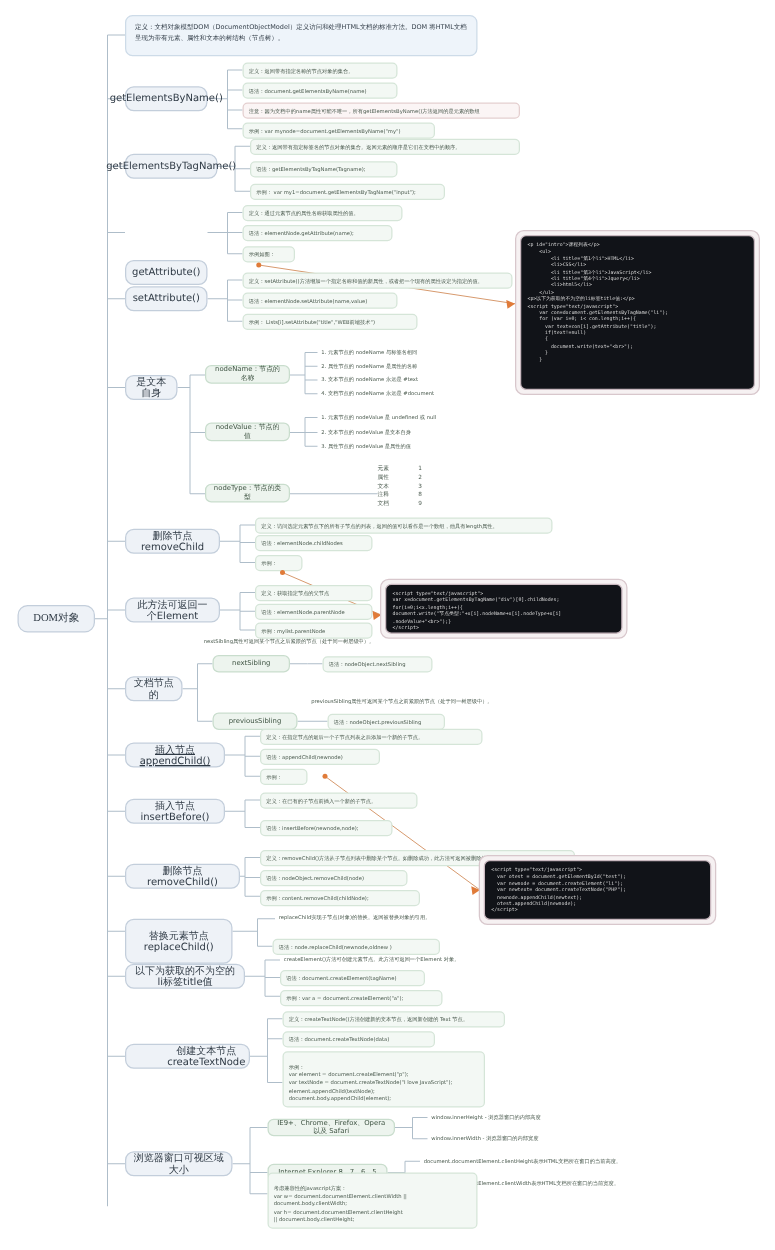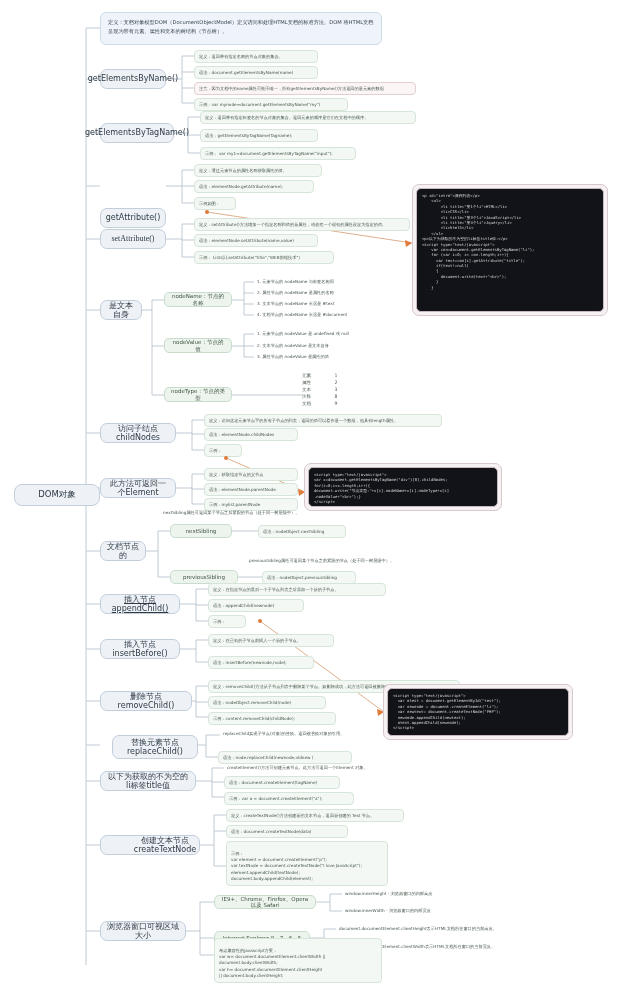--- a/index.html
+++ b/index.html
@@ -216,21 +216,21 @@
       <path d="M226,458 L305,492"></path>
       <path d="M260,621 L384,712"></path>
     </g>
     <g class="arrow-head">
       <polygon points="412,243 405,240 406,247"></polygon>
       <polygon points="305,492 298,489 299,496"></polygon>
       <polygon points="384,712 377,709 378,716"></polygon>
     </g>
   </svg>
 
-  <div class="node cap root" style="left:14px;top:484px;width:86px;height:22px;">
+  <div class="node cap root" style="left:14px;top:484px;width:62px;height:22px;font-family:Liberation Serif, serif;">
     <span>DOM对象</span>
   </div>
 
   <div class="node intro" style="left:100px;top:12px;width:282px;height:33px;">
     <span>定义：文档对象模型DOM（DocumentObjectModel）定义访问和处理HTML文档的标准方法。DOM 将HTML文档呈现为带有元素、属性和文本的树结构（节点树）。</span>
   </div>
 
   <div class="node cap l1" style="left:100px;top:69px;width:66px;height:20px;">
     <span>getElementsByName()</span>
   </div>
@@ -257,21 +257,21 @@
     <span>getAttribute()</span>
   </div>
   <div class="node leaf" style="left:194px;top:164px;width:128px;">
     <span>定义：通过元素节点的属性名称获取属性的值。</span></div>
   <div class="node leaf" style="left:194px;top:180px;width:120px;">
     <span>语法：elementNode.getAttribute(name);</span></div>
   <div class="node leaf" style="left:194px;top:197px;width:42px;">
     <span>示例如图：</span></div>
   <div class="dot" style="left:205px;top:210px;"></div>
 
-  <div class="node cap l1" style="left:100px;top:229px;width:66px;height:20px;font-family:Liberation Serif, serif;">
+  <div class="node cap l1" style="left:100px;top:229px;width:66px;height:20px;">
     <span>setAttribute()</span>
   </div>
   <div class="node leaf" style="left:194px;top:218px;width:216px;">
     <span>定义：setAttribute()方法增加一个指定名称和值的新属性，或者把一个现有的属性设定为指定的值。</span></div>
   <div class="node leaf" style="left:194px;top:234px;width:124px;">
     <span>语法：elementNode.setAttribute(name,value)</span></div>
   <div class="node leaf" style="left:194px;top:251px;width:140px;">
     <span>示例： Lists[i].setAttribute("title","WEB前端技术")</span></div>
 
   <div class="node cap l1" style="left:100px;top:300px;width:42px;height:20px;">
@@ -320,21 +320,21 @@
       <span class="k">注释</span>
       <span class="v">8</span>
       </div>
     <div class="nt-row">
       <span class="k">文档</span>
       <span class="v">9</span>
       </div>
   </div>
 
   <div class="node cap l1" style="left:100px;top:423px;width:76px;height:20px;">
-    <span>访问子结点childNodes</span>
+    <span>删除节点removeChild</span>
   </div>
   <div class="node leaf" style="left:204px;top:414px;width:238px;">
     <span>定义：访问选定元素节点下的所有子节点的列表，返回的值可以看作是一个数组，他具有length属性。</span></div>
   <div class="node leaf" style="left:204px;top:428px;width:94px;">
     <span>语法：elementNode.childNodes</span></div>
   <div class="node leaf" style="left:204px;top:444px;width:38px;">
     <span>示例：</span></div>
   <div class="dot" style="left:224px;top:456px;"></div>
 
   <div class="node cap l1" style="left:100px;top:478px;width:76px;height:20px;">
@@ -388,21 +388,21 @@
   <div class="node cap l1" style="left:100px;top:691px;width:92px;height:20px;">
     <span>删除节点removeChild()</span>
   </div>
   <div class="node leaf" style="left:208px;top:680px;width:252px;">
     <span>定义：removeChild()方法从子节点列表中删除某个节点。如删除成功，此方法可返回被删除的节点，如失败，则返回null。</span></div>
   <div class="node leaf" style="left:208px;top:696px;width:118px;">
     <span>语法：nodeObject.removeChild(node)</span></div>
   <div class="node leaf" style="left:208px;top:712px;width:128px;">
     <span>示例：content.removeChild(childNode);</span></div>
 
-  <div class="node cap l1" style="left:100px;top:735px;width:86px;height:24px;margin-left:12px;">
+  <div class="node cap l1" style="left:100px;top:735px;width:86px;height:36px;">
     <span>替换元素节点replaceChild()</span>
   </div>
   <div class="node leaf plain" style="left:220px;top:729px;width:184px;">
     <span>replaceChild实现子节点(对象)的替换。返回被替换对象的引用。</span></div>
   <div class="node leaf" style="left:218px;top:751px;width:134px;">
     <span>语法：node.replaceChild(newnode,oldnew )</span></div>
 
   <div class="node cap l1" style="left:100px;top:771px;width:96px;height:20px;">
     <span>以下为获取的不为空的li标签title值</span>
   </div>

